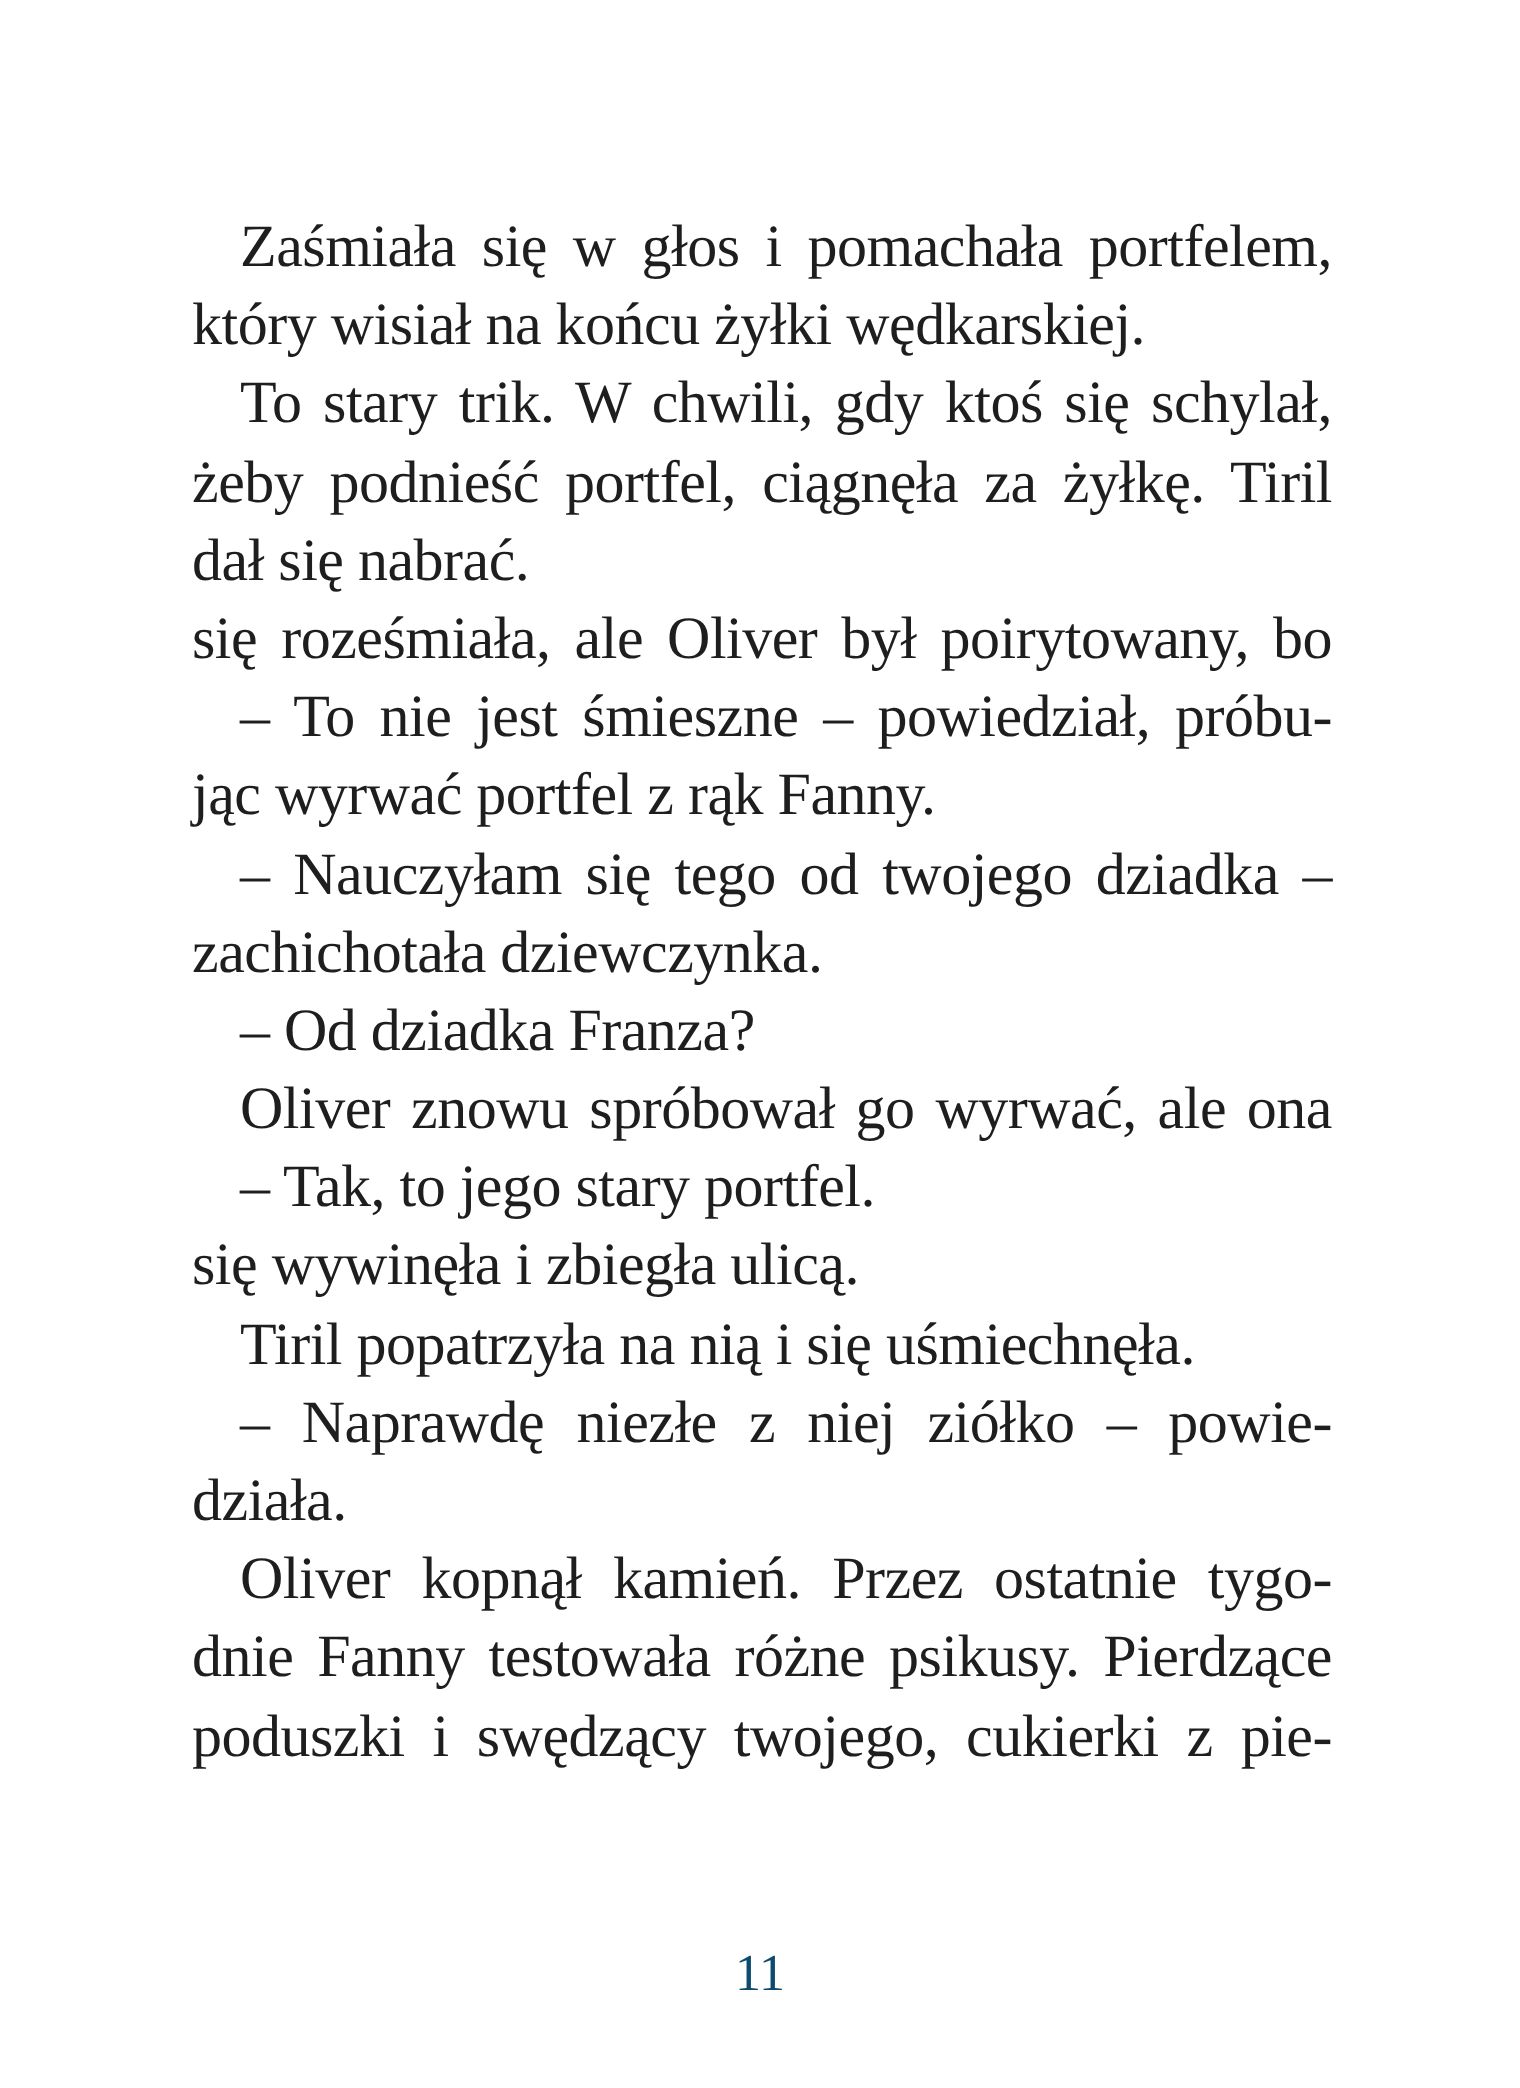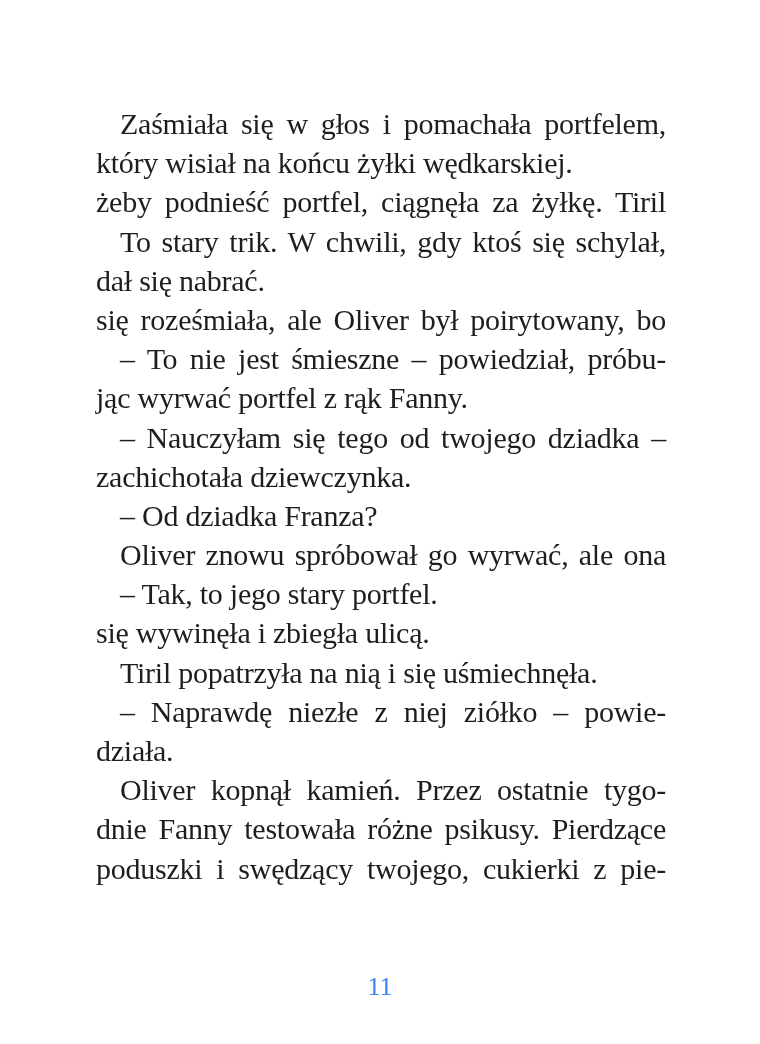--- a/index.html
+++ b/index.html
@@ -47,32 +47,32 @@
     text-align-last: left;
   }
   .page-number {
     position: absolute;
     left: 0;
     width: 760px;
     top: 972px;
     text-align: center;
     font-family: "Liberation Serif", "DejaVu Serif", serif;
     font-size: 26px;
-    color: #3b82f6;
+    color: #0c4a6e;
   }
 </style>
 </head>
 <body>
 
 <div class="page">
   <div class="text-block">
     <span class="line indent">Zaśmiała się w głos i pomachała portfelem,</span>
     <span class="line last">który wisiał na końcu żyłki wędkarskiej.</span>
+    <span class="line indent">To stary trik. W chwili, gdy ktoś się schylał,</span>
     <span class="line">żeby podnieść portfel, ciągnęła za żyłkę. Tiril</span>
-    <span class="line indent">To stary trik. W chwili, gdy ktoś się schylał,</span>
     <span class="line last">dał się nabrać.</span>
     <span class="line">się roześmiała, ale Oliver był poirytowany, bo</span>
     <span class="line indent">– To nie jest śmieszne – powiedział, próbu-</span>
     <span class="line last">jąc wyrwać portfel z rąk Fanny.</span>
     <span class="line indent">– Nauczyłam się tego od twojego dziadka –</span>
     <span class="line last">zachichotała dziewczynka.</span>
     <span class="line indent last">– Od dziadka Franza?</span>
     <span class="line indent">Oliver znowu spróbował go wyrwać, ale ona</span>
     <span class="line indent last">– Tak, to jego stary portfel.</span>
     <span class="line last">się wywinęła i zbiegła ulicą.</span>

